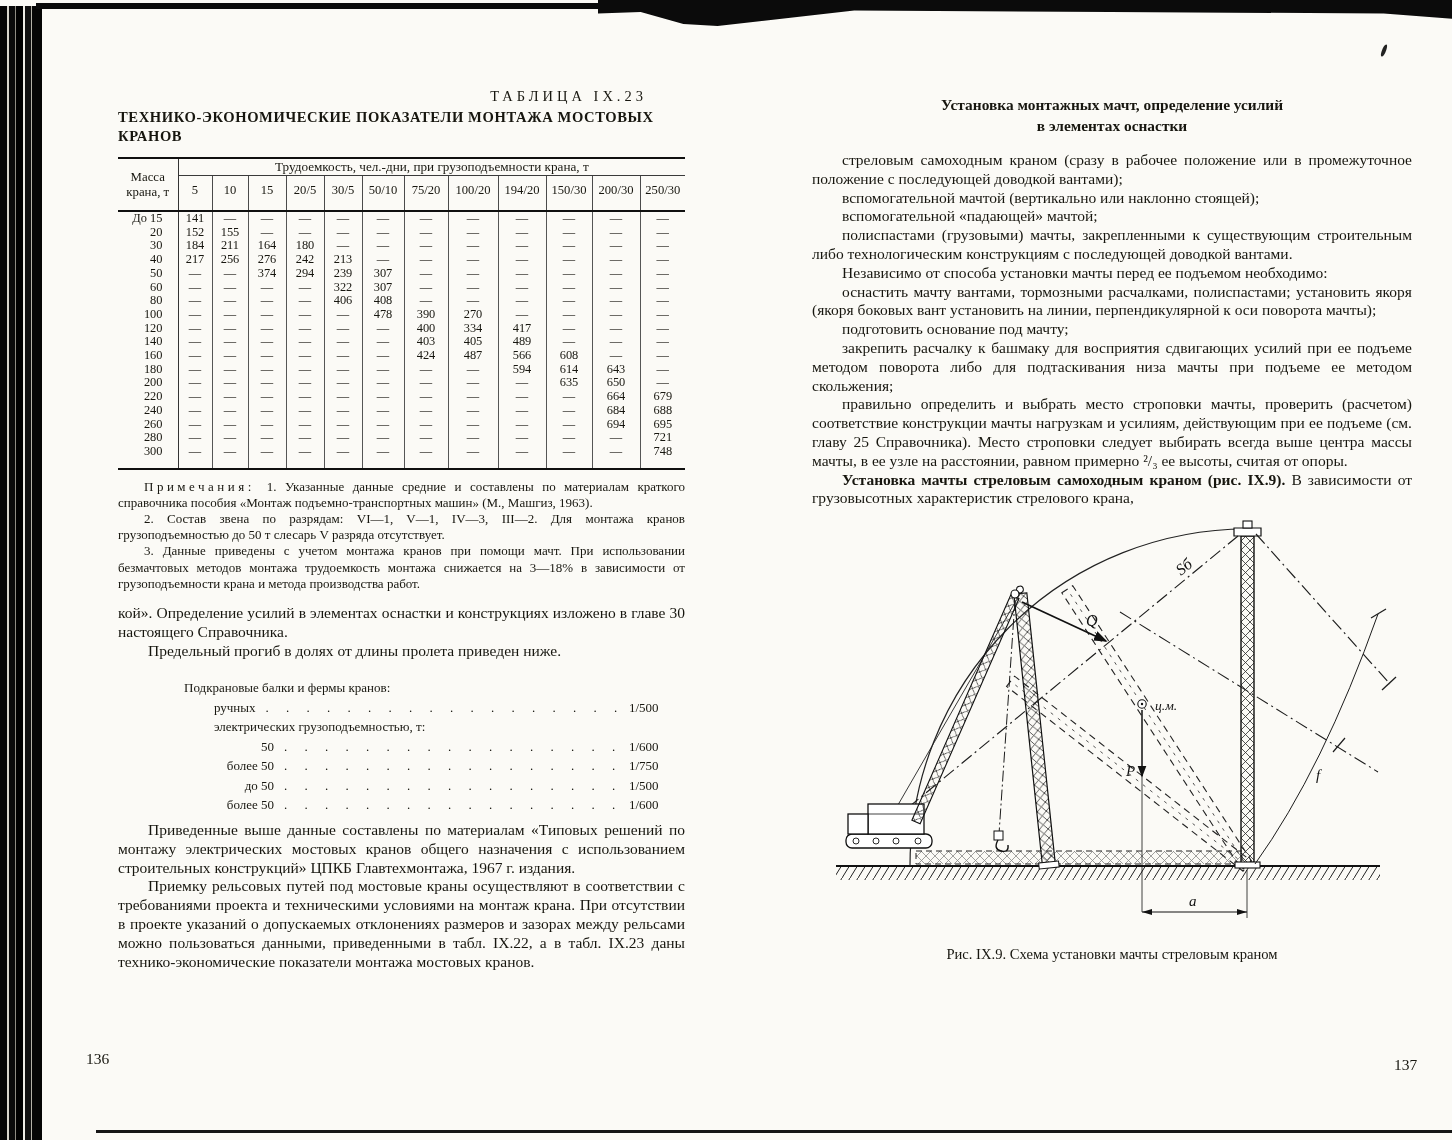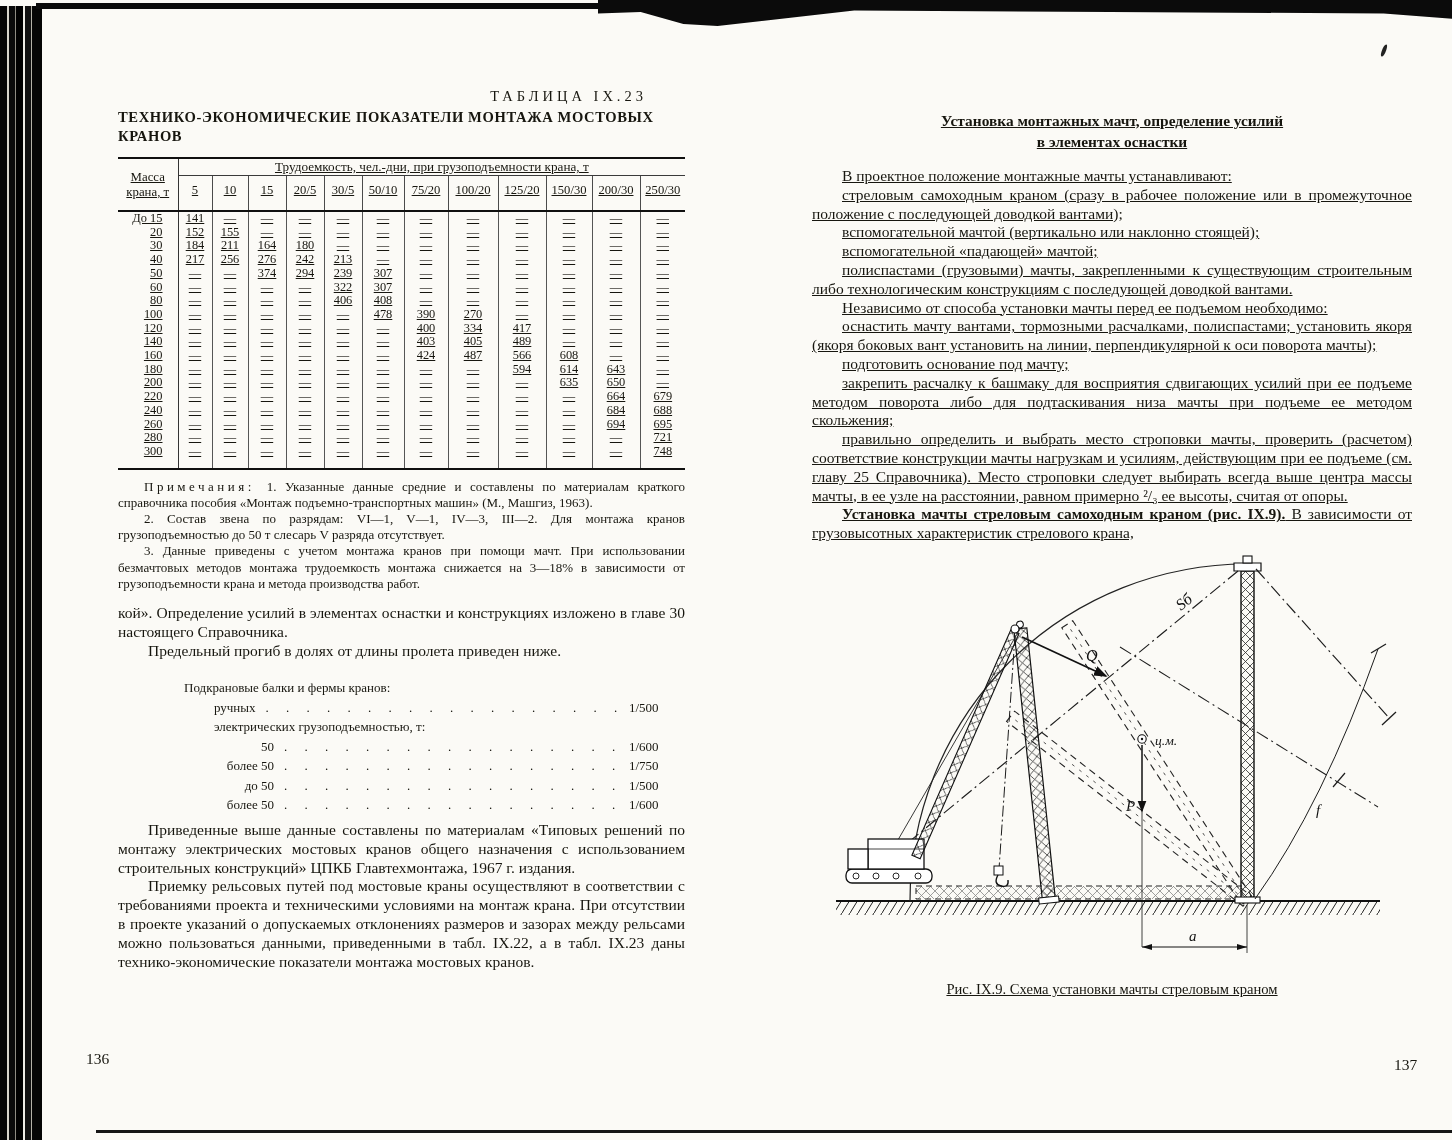--- a/index.html
+++ b/index.html
@@ -12,26 +12,26 @@
   .binding{position:absolute;left:0;top:6px;bottom:0;width:42px;
     background:repeating-linear-gradient(90deg,#050505 0 7px,#d8d5cc 7px 9px,#0a0a0a 9px 15px,#8e8b82 15px 16px,#000 16px 23px,#efede6 23px 25px,#111 25px 31px,#b5b2a8 31px 32px,#050505 32px 42px);}
   .top-rule{position:absolute;top:3px;left:36px;right:0;height:6px;background:#0b0b0b;}
   .scan-band{position:absolute;top:0;left:598px;right:0;height:26px;background:#0b0b0b;
     clip-path:polygon(0 0,100% 0,100% 72%,92% 52%,60% 46%,30% 40%,14% 100%,10% 92%,5% 46%,0 52%);}
   .bottom-rule{position:absolute;left:96px;right:0;bottom:7px;height:3px;background:#161616;}
   .ink-comma{position:absolute;left:1382px;top:44px;width:4px;height:13px;background:#222;
     border-radius:60% 40% 60% 40%;transform:rotate(18deg);}
   
   .page-left{position:absolute;left:118px;top:88px;width:567px;}
-  .page-right{position:absolute;left:812px;top:104px;width:600px;text-decoration:underline;}
+  .page-right{position:absolute;left:812px;top:88px;width:600px;}
   .tbl-label{text-align:right;padding-right:38px;font-size:14.5px;letter-spacing:4px;}
   .tbl-title{font-weight:bold;font-size:14.6px;line-height:19px;letter-spacing:.6px;margin-top:3px;}
   
   table.tbl{border-collapse:collapse;table-layout:fixed;width:567px;margin-top:11px;
-    border-top:2.6px solid #101010;border-bottom:2.5px solid #101010;text-decoration:underline;}
+    border-top:2.6px solid #101010;border-bottom:2.5px solid #101010;}
   table.tbl th,table.tbl td{padding:0;font-weight:normal;}
   .mass-h{border-right:1.2px solid #333;font-size:12.8px;line-height:14.5px;text-align:center;}
   .span-h{border-bottom:1.1px solid #3a3a3a;font-size:13.2px;padding:4px 0 5px;text-align:center;}
   tr.col-h th{border-left:1px solid #4a4a4a;padding:7px 0 12px;font-size:12.6px;text-align:center;}
   tr.col-h th:first-child{border-left:none;}
   thead{border-bottom:2.3px solid #101010;}
   tbody td{border-left:1px solid #555;font-size:12.4px;line-height:13.7px;text-align:center;}
   tbody td.mass{border-left:none;border-right:1.2px solid #333;text-align:right;padding-right:15px;}
   tbody tr:first-child td{padding-top:0;}
   tbody tr:last-child td{padding-bottom:9px;}
@@ -99,21 +99,21 @@
       </tr>
       <tr class="col-h" id="tbl-cols">
           <th>5</th>
           <th>10</th>
           <th>15</th>
           <th>20/5</th>
           <th>30/5</th>
           <th>50/10</th>
           <th>75/20</th>
           <th>100/20</th>
-          <th>125/20</th>
+          <th>194/20</th>
           <th>150/30</th>
           <th>200/30</th>
           <th>250/30</th>
         </tr>
     </thead>
     <tbody id="tbl-body">
         <tr>
           <td class="mass">До 15</td>
           <td>141</td>
           <td>—</td>
@@ -435,21 +435,20 @@
     </div>
 </div>
 
 <div class="page-right">
   <div class="rp-head">
     <div>Установка монтажных мачт, определение усилий</div>
     <div>в элементах оснастки</div>
   </div>
 
   <div class="right-paras" id="right-paras">
-      <p class="para">В проектное положение монтажные мачты устанавливают:</p>
       <p class="para">стреловым самоходным краном (сразу в рабочее положение или в промежуточное положение с последующей доводкой вантами);</p>
       <p class="para">вспомогательной мачтой (вертикально или наклонно стоящей);</p>
       <p class="para">вспомогательной «падающей» мачтой;</p>
       <p class="para">полиспастами (грузовыми) мачты, закрепленными к существующим строительным либо технологическим конструкциям с последующей доводкой вантами.</p>
       <p class="para">Независимо от способа установки мачты перед ее подъемом необходимо:</p>
       <p class="para">оснастить мачту вантами, тормозными расчалками, полиспастами; установить якоря (якоря боковых вант установить на линии, перпендикулярной к оси поворота мачты);</p>
       <p class="para">подготовить основание под мачту;</p>
       <p class="para">закрепить расчалку к башмаку для восприятия сдвигающих усилий при ее подъеме методом поворота либо для подтаскивания низа мачты при подъеме ее методом скольжения;</p>
       <p class="para">правильно определить и выбрать место строповки мачты, проверить (расчетом) соответствие конструкции мачты нагрузкам и усилиям, действующим при ее подъеме (см. главу 25 Справочника). Место строповки следует выбирать всегда выше центра массы мачты, в ее узле на расстоянии, равном примерно ²/₃ ее высоты, считая от опоры.</p>
     </div>

